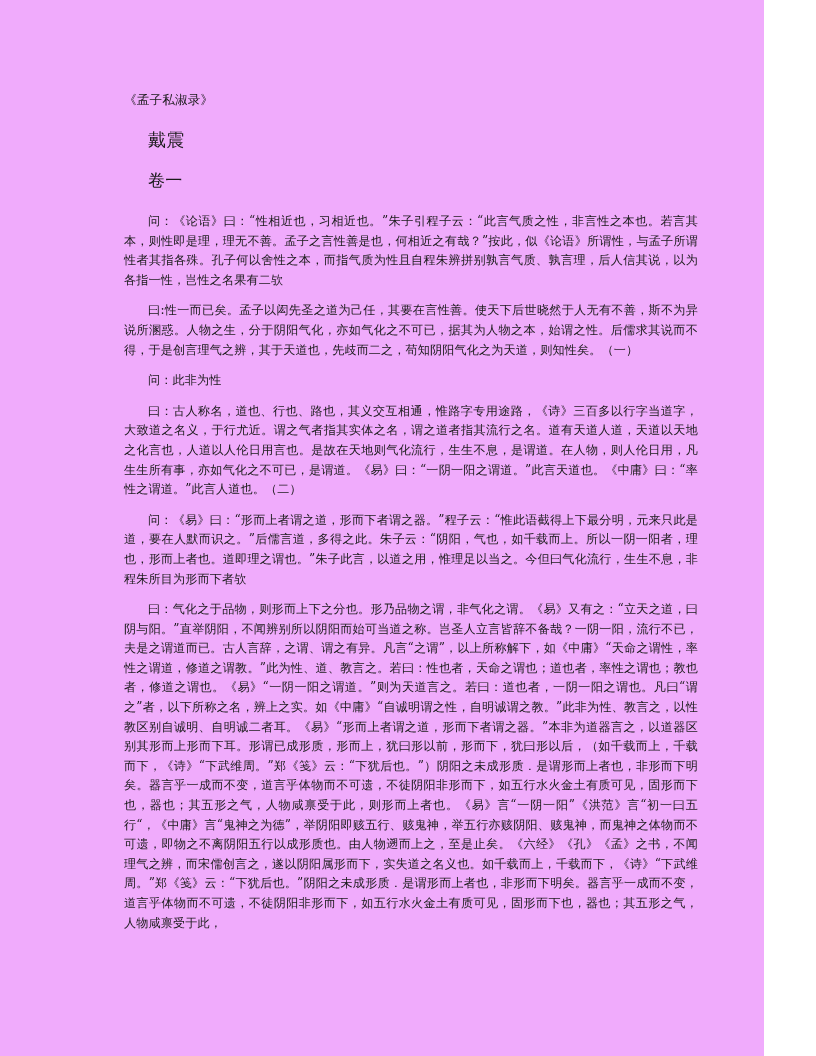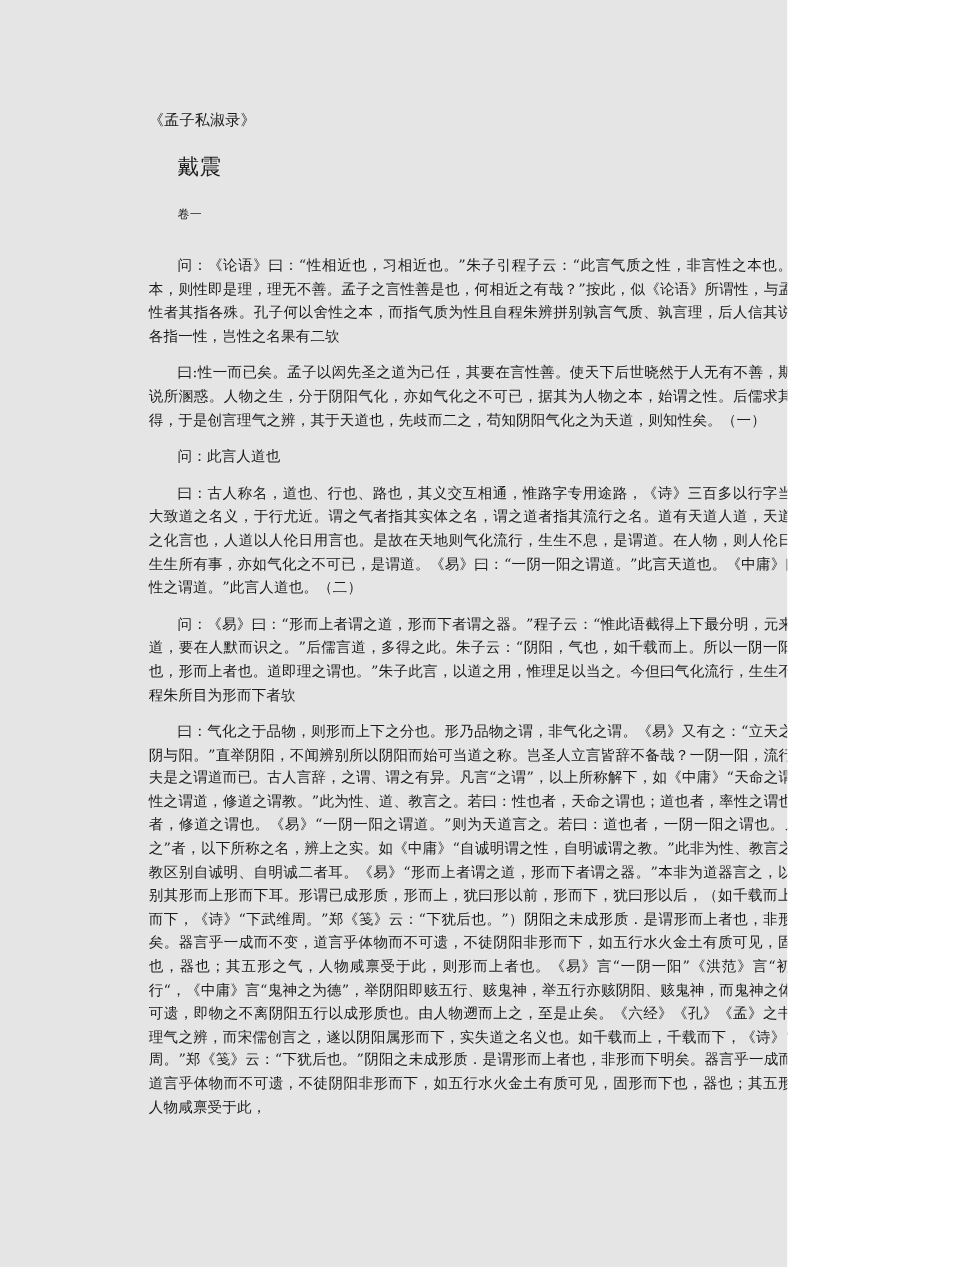--- a/index.html
+++ b/index.html
@@ -6,23 +6,23 @@
   html, body {
     margin: 0;
     padding: 0;
     background: #ffffff;
   }
   body {
     font-family: "DejaVu Serif", "Liberation Serif", serif;
   }
   .page {
     position: relative;
-    width: 656px;
+    width: 764px;
     height: 1056px;
-    background: #e5e5e5;
+    background: #f0abfc;
     overflow: hidden;
     box-sizing: border-box;
   }
   .content {
     position: absolute;
     left: 124px;
     top: 90px;
     width: 574px;
   }
   
@@ -45,21 +45,21 @@
     text-indent: 0;
   }
   .author {
     font-size: 18px;
     line-height: 20px;
     color: #1a1a1a;
     margin: 0 0 20px 0;
     text-indent: 24px;
   }
   .volume {
-    font-size: 10px;
+    font-size: 17px;
     line-height: 20px;
     color: #1a1a1a;
     margin: 0 0 22px 0;
     text-indent: 24px;
   }
   .para {
     text-indent: 24px;
     margin: 7px 0 11px 0;
   }
   .para:last-child {
@@ -75,21 +75,21 @@
     <p class="ln title">《孟子私淑录》</p>
 
     <p class="ln author">戴震</p>
 
     <p class="ln volume">卷一</p>
 
     <p class="ln para">问：《论语》曰：“性相近也，习相近也。”朱子引程子云：“此言气质之性，非言性之本也。若言其本，则性即是理，理无不善。孟子之言性善是也，何相近之有哉？”按此，似《论语》所谓性，与孟子所谓性者其指各殊。孔子何以舍性之本，而指气质为性且自程朱辨拼别孰言气质、孰言理，后人信其说，以为各指一性，岂性之名果有二欤</p>
 
     <p class="ln para">曰:性一而已矣。孟子以闳先圣之道为己任，其要在言性善。使天下后世晓然于人无有不善，斯不为异说所溷惑。人物之生，分于阴阳气化，亦如气化之不可已，据其为人物之本，始谓之性。后儒求其说而不得，于是创言理气之辨，其于天道也，先歧而二之，苟知阴阳气化之为天道，则知性矣。（一）</p>
 
-    <p class="ln para">问：此言人道也</p>
+    <p class="ln para">问：此非为性</p>
 
     <p class="ln para">曰：古人称名，道也、行也、路也，其义交互相通，惟路字专用途路，《诗》三百多以行字当道字，大致道之名义，于行尤近。谓之气者指其实体之名，谓之道者指其流行之名。道有天道人道，天道以天地之化言也，人道以人伦日用言也。是故在天地则气化流行，生生不息，是谓道。在人物，则人伦日用，凡生生所有事，亦如气化之不可已，是谓道。《易》曰：“一阴一阳之谓道。”此言天道也。《中庸》曰：“率性之谓道。”此言人道也。（二）</p>
 
     <p class="ln para">问：《易》曰：“形而上者谓之道，形而下者谓之器。”程子云：“惟此语截得上下最分明，元来只此是道，要在人默而识之。”后儒言道，多得之此。朱子云：“阴阳，气也，如千载而上。所以一阴一阳者，理也，形而上者也。道即理之谓也。”朱子此言，以道之用，惟理足以当之。今但曰气化流行，生生不息，非程朱所目为形而下者欤</p>
 
     <p class="ln para">曰：气化之于品物，则形而上下之分也。形乃品物之谓，非气化之谓。《易》又有之：“立天之道，曰阴与阳。”直举阴阳，不闻辨别所以阴阳而始可当道之称。岂圣人立言皆辞不备哉？一阴一阳，流行不已，夫是之谓道而已。古人言辞，之谓、谓之有异。凡言“之谓”，以上所称解下，如《中庸》“天命之谓性，率性之谓道，修道之谓教。”此为性、道、教言之。若曰：性也者，天命之谓也；道也者，率性之谓也；教也者，修道之谓也。《易》“一阴一阳之谓道。”则为天道言之。若曰：道也者，一阴一阳之谓也。凡曰“谓之”者，以下所称之名，辨上之实。如《中庸》“自诚明谓之性，自明诚谓之教。”此非为性、教言之，以性教区别自诚明、自明诚二者耳。《易》“形而上者谓之道，形而下者谓之器。”本非为道器言之，以道器区别其形而上形而下耳。形谓已成形质，形而上，犹曰形以前，形而下，犹曰形以后，（如千载而上，千载而下，《诗》“下武维周。”郑《笺》云：“下犹后也。”）阴阳之未成形质．是谓形而上者也，非形而下明矣。器言乎一成而不变，道言乎体物而不可遗，不徒阴阳非形而下，如五行水火金土有质可见，固形而下也，器也；其五形之气，人物咸禀受于此，则形而上者也。《易》言“一阴一阳”《洪范》言“初一曰五行“，《中庸》言“鬼神之为德”，举阴阳即赅五行、赅鬼神，举五行亦赅阴阳、赅鬼神，而鬼神之体物而不可遗，即物之不离阴阳五行以成形质也。由人物遡而上之，至是止矣。《六经》《孔》《孟》之书，不闻理气之辨，而宋儒创言之，遂以阴阳属形而下，实失道之名义也。如千载而上，千载而下，《诗》“下武维周。”郑《笺》云：“下犹后也。”阴阳之未成形质．是谓形而上者也，非形而下明矣。器言乎一成而不变，道言乎体物而不可遗，不徒阴阳非形而下，如五行水火金土有质可见，固形而下也，器也；其五形之气，人物咸禀受于此，</p>
 
   </div>
 </div>
 

